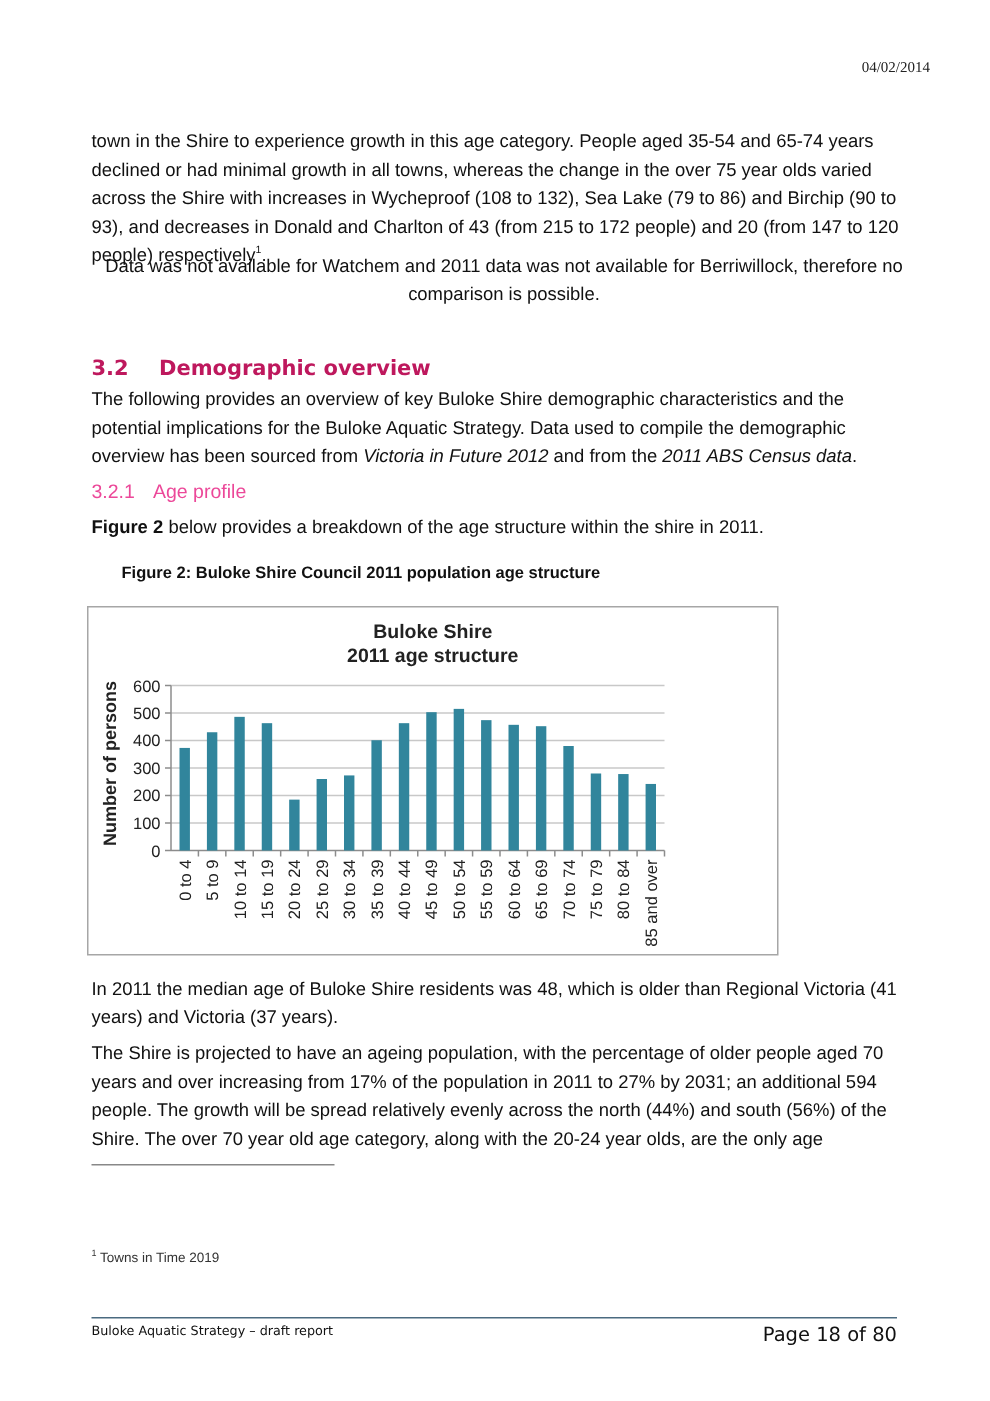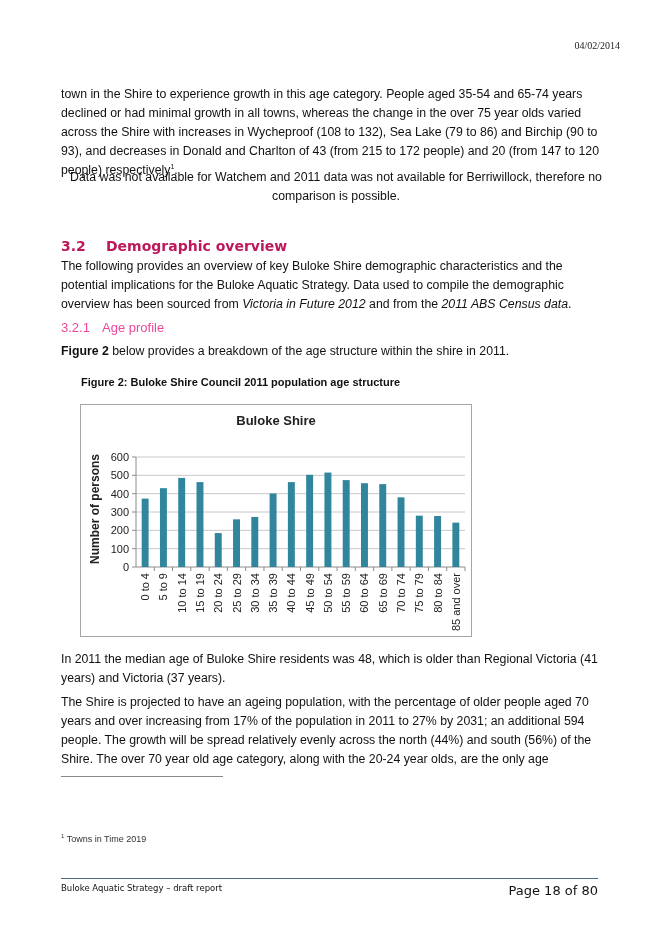--- a/index.html
+++ b/index.html
@@ -8,21 +8,21 @@
   .abs { position: absolute; }
   .date { top: 40px; right: 40px; font-family: "Liberation Serif", serif; font-size: 10px; color: #222; }
   .para { left: 61px; width: 550px; font-size: 12.3px; line-height: 19px; color: #111; margin: 0; }
   .para sup { font-size: 7px; vertical-align: super; line-height: 0; }
   .h2 { left: 61px; top: 224px; font-family: "DejaVu Sans", sans-serif; font-weight: bold;
         font-size: 14px; color: #be185d; margin-top: 14px; }
   .h2 .num { display: inline-block; width: 45px; }
   .h3 { left: 61px; top: 320px; font-size: 13px; color: #ec4899; }
   .h3 .num { display: inline-block; width: 41px; }
   .caption { left: 61px; top: 376px; font-size: 11px; font-weight: bold; color: #111; padding-left: 20px; }
-  .chart { left: 80px; top: 404px; width: 392px; height: 233px; border: 1px solid #a6a6a6;
+  .chart { left: 58px; top: 404px; width: 461px; height: 233px; border: 1px solid #a6a6a6;
            background: #fff; box-sizing: border-box; }
   .chart-title { position: absolute; left: 0; right: 0; top: 8px; text-align: center;
                  font-size: 13px; font-weight: bold; line-height: 16px; color: #222; }
   .ylabel { position: absolute; left: 4px; top: 40px; width: 20px; height: 128px; }
   .ylabel span { position: absolute; left: 50%; top: 50%; transform: translate(-50%,-50%) rotate(-90deg);
                  white-space: nowrap; font-size: 12px; font-weight: bold; color: #222; }
   .footnote-rule { left: 61px; top: 776px; width: 162px; height: 1px; background: #888; }
   .footnote { left: 61px; top: 833px; font-size: 9px; color: #333; }
   .footnote sup { font-size: 6px; vertical-align: super; }
   .footer-rule { left: 61px; top: 878px; width: 537px; height: 1px; background: #4a6a80; }
@@ -45,20 +45,21 @@
 
 <div class="abs h3"><span class="num">3.2.1</span><span>Age profile</span></div>
 
 <p class="abs para" style="top:342px;"><b>Figure 2</b><span> below provides a breakdown of the age structure within the shire in 2011.</span></p>
 
 <div class="abs caption">Figure 2: Buloke Shire Council 2011 population age structure</div>
 
 <div class="abs chart">
   <div class="chart-title">
     <div>Buloke Shire</div>
+    <div>2011 age structure</div>
   </div>
   <div class="ylabel">
       <span>Number of persons</span>
     </div>
   <svg id="chart-svg" width="390" height="231" style="position:absolute;left:0;top:0;">
       <line x1="55" x2="384" y1="162" y2="162" stroke="#8c8c8c" stroke-width="1"></line>
       <line x1="51" x2="55" y1="162" y2="162" stroke="#8c8c8c" stroke-width="1"></line>
       <text x="48" y="166" text-anchor="end" font-size="11" fill="#222" font-family="Liberation Sans, sans-serif">0</text>
       <line x1="55" x2="384" y1="143.66666666666666" y2="143.66666666666666" stroke="#c8c8c8" stroke-width="1"></line>
       <line x1="51" x2="55" y1="143.66666666666666" y2="143.66666666666666" stroke="#8c8c8c" stroke-width="1"></line>

